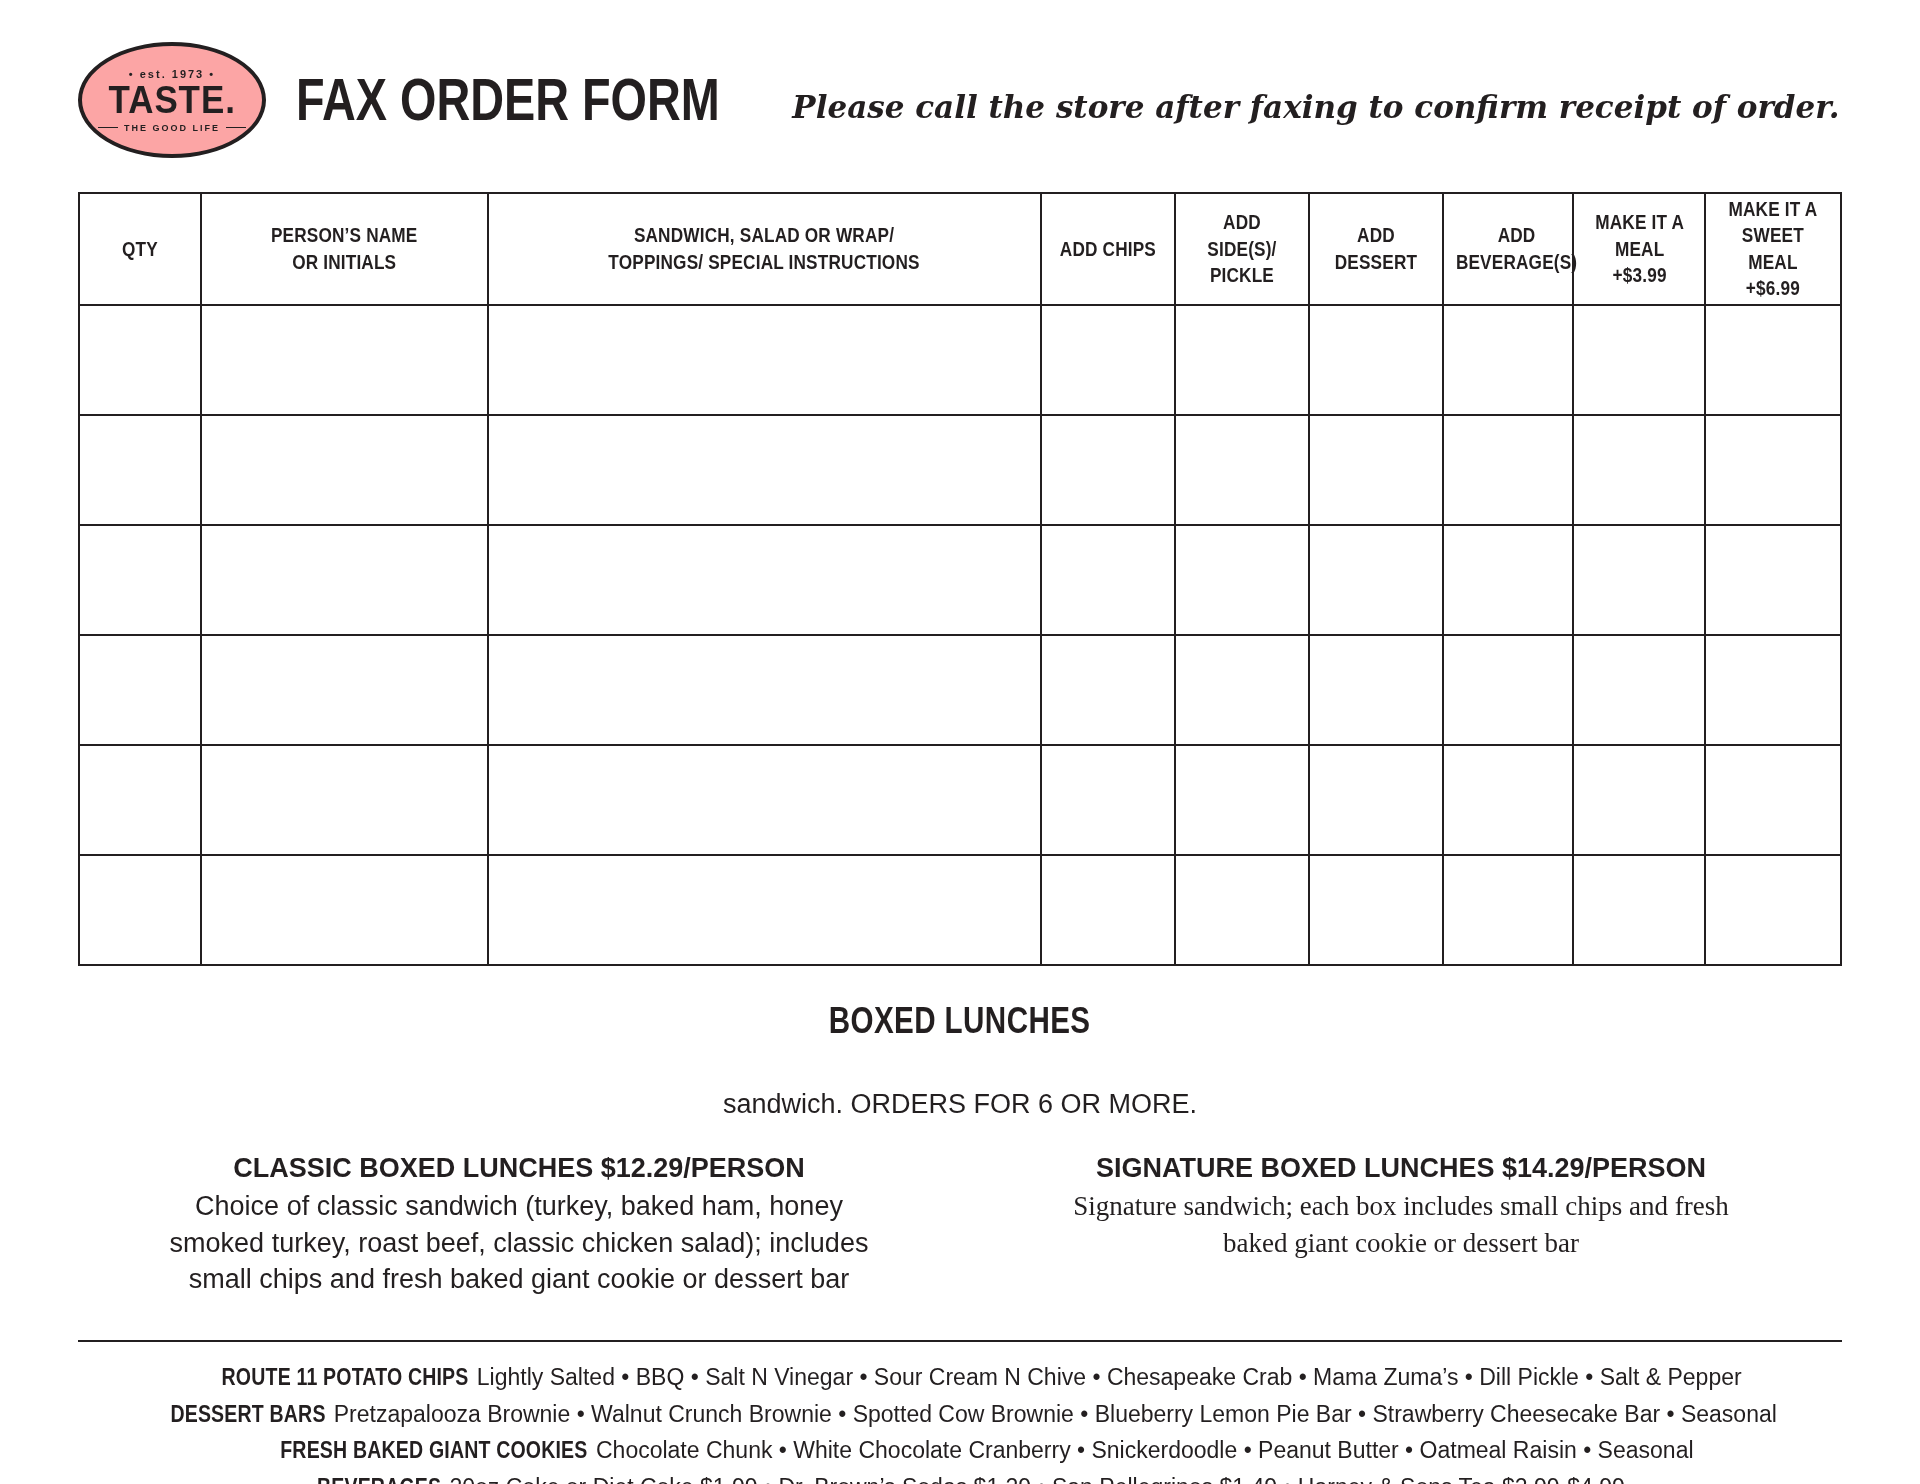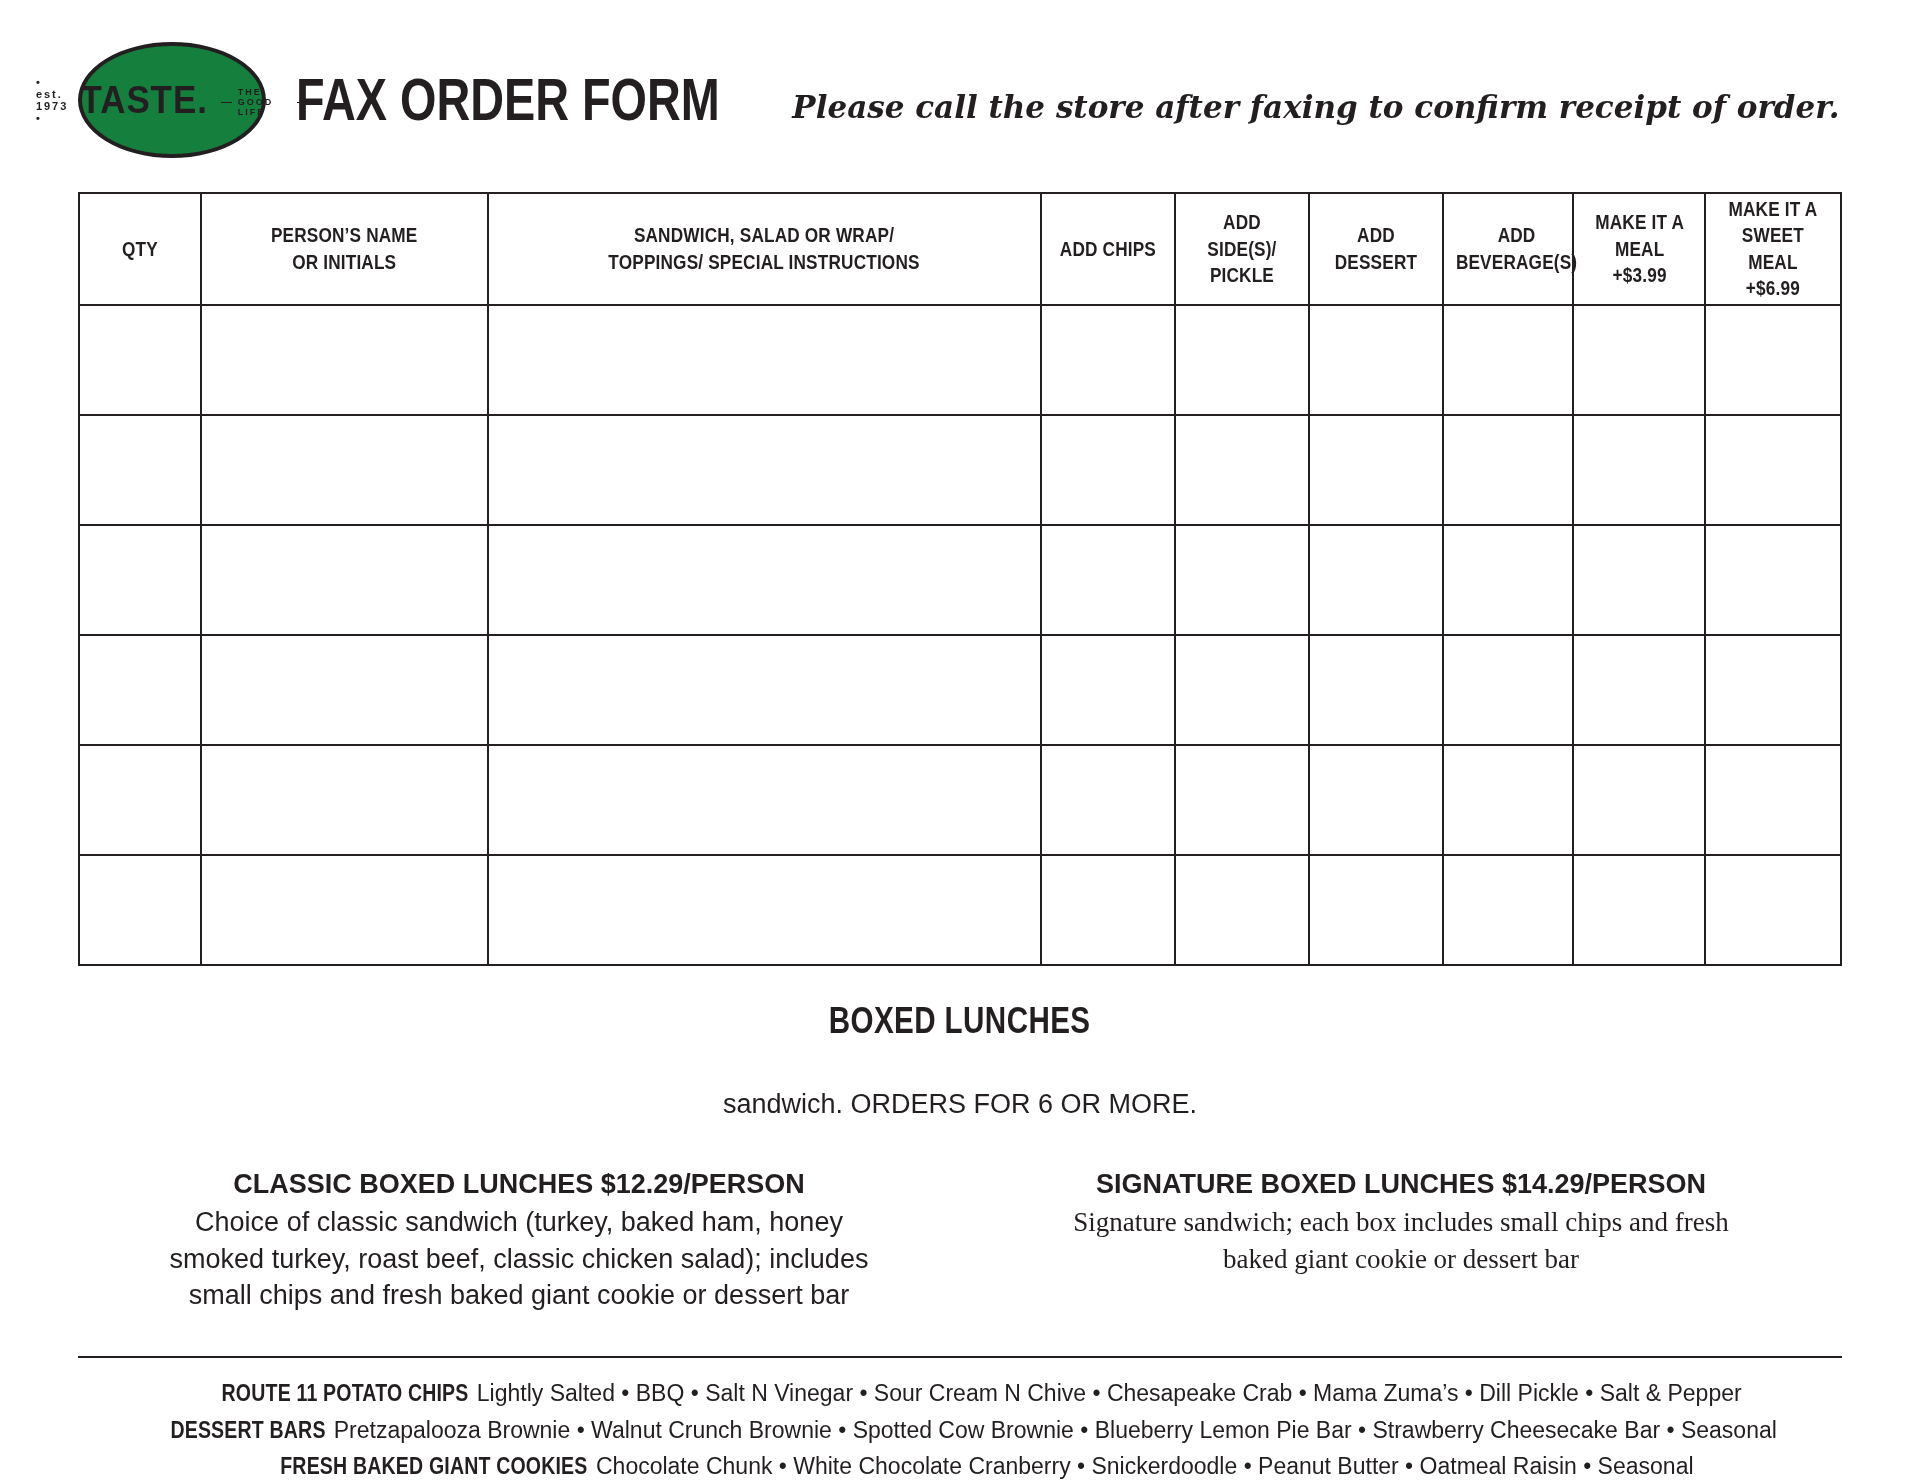--- a/index.html
+++ b/index.html
@@ -12,23 +12,22 @@
     font-family: "Liberation Sans", sans-serif;
     overflow: hidden;
   }
   .page { padding: 34px 78px 0 78px; }
 
   
   .masthead { display: flex; align-items: center; gap: 30px; height: 132px; }
   .logo {
     width: 188px; height: 116px; flex-shrink: 0;
     border: 4px solid #231f20; border-radius: 50%;
-    display: flex; flex-direction: row; align-items: center; justify-content: center;
-    background: #15803d;
-    gap: 7px;
+    display: flex; flex-direction: column; align-items: center; justify-content: center;
+    background: #fca5a5;
   }
   .logo-est { font-size: 11px; font-weight: 700; letter-spacing: 2px; margin-bottom: 1px; }
   .logo-name { font-size: 38px; font-weight: 800; letter-spacing: 1px; line-height: 1; transform: scaleX(0.92); }
   .logo-tagline { font-size: 9px; font-weight: 700; letter-spacing: 2px; margin-top: 4px; display: flex; align-items: center; gap: 6px; }
   .logo-tagline::before, .logo-tagline::after { content: ""; width: 20px; height: 1px; background: #231f20; }
 
   .form-title {
     margin: 0; font-size: 60px; font-weight: 800; letter-spacing: 0px; white-space: nowrap;
     display: inline-block; transform: scaleX(0.78); transform-origin: left center;
     margin-right: -105px; line-height: 1;
@@ -51,21 +50,21 @@
 
   
   .boxed { text-align: center; margin-top: 34px; }
   .boxed-title {
     margin: 0; font-size: 37px; font-weight: 800; letter-spacing: 0.5px;
     display: inline-block; transform: scaleX(0.8); transform-origin: center;
   }
   .intro { font-size: 27px; line-height: 1.36; margin: 8px 0 0 0; }
   .intro strong { font-weight: 400; text-align: right; }
 
-  .two-col { display: flex; margin-top: 46px; }
+  .two-col { display: flex; margin-top: 30px; }
   .col { flex: 1; text-align: center; padding: 0 30px; }
   .col h3 { margin: 0 0 4px 0; font-size: 27px; font-weight: 700; }
   .col p { margin: 0 auto; font-size: 27px; line-height: 1.36; }
   .col-classic p { max-width: 700px; }
   .col-signature p { max-width: 680px; font-family: Liberation Serif, serif; }
 
   
   .divider { border: none; border-top: 2px solid #231f20; margin: 42px 0 0 0; }
   .footer-menu { margin-top: 18px; text-align: center; }
   .menu-line { font-size: 23px; line-height: 1.5; margin: 2px 0; white-space: nowrap; }

